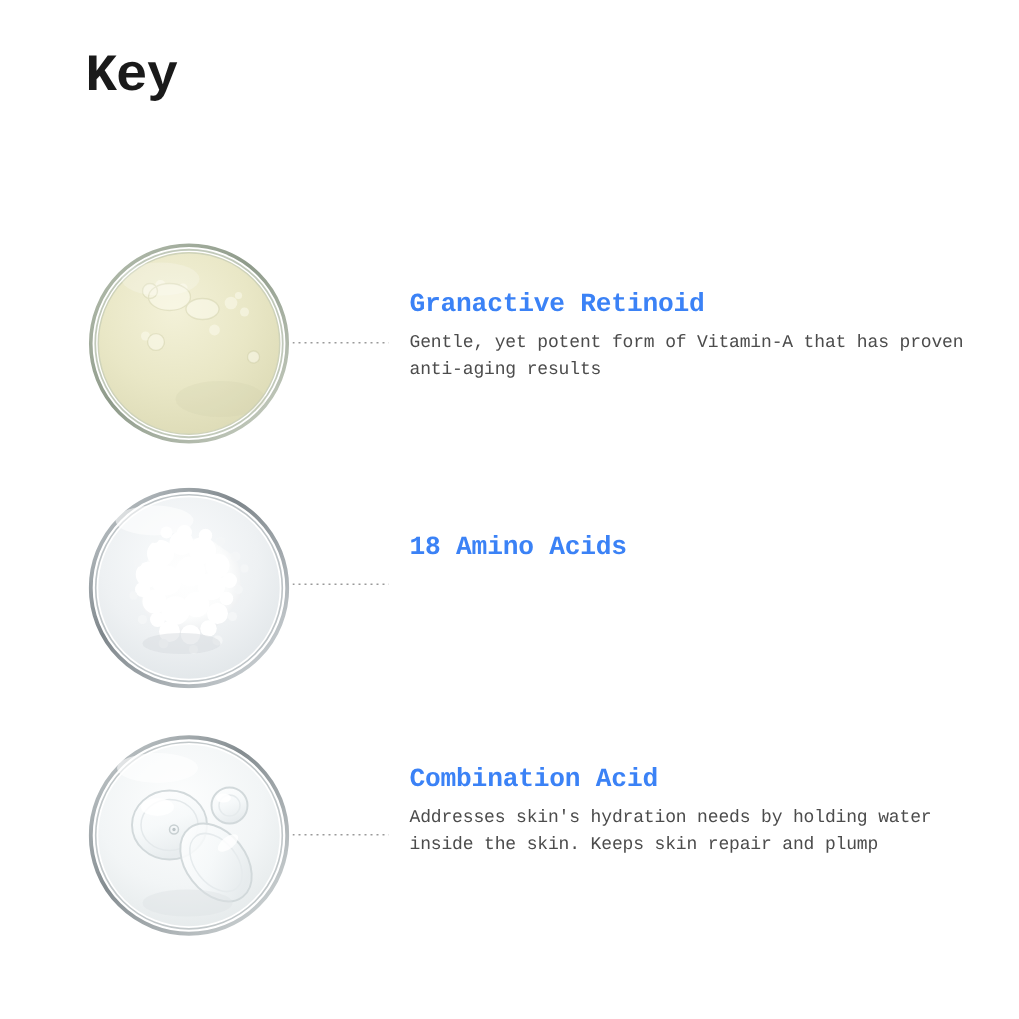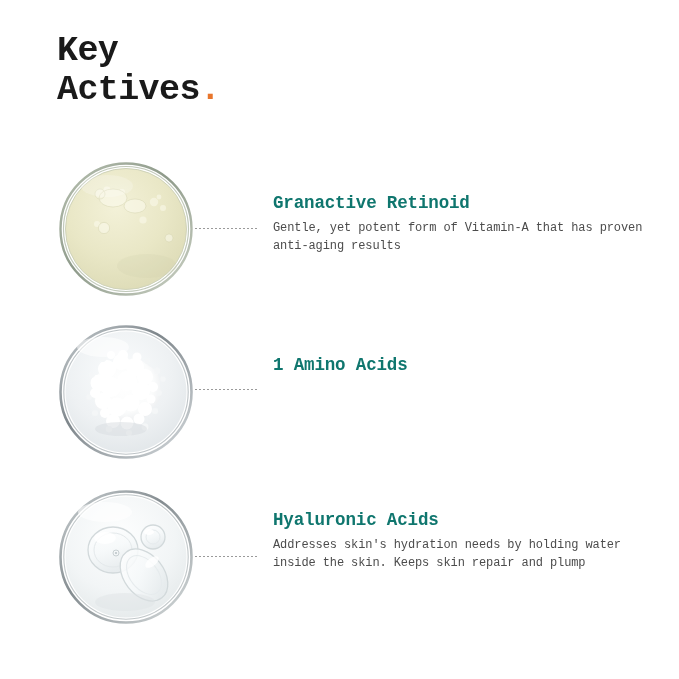--- a/index.html
+++ b/index.html
@@ -78,42 +78,41 @@
     left: 273px;
     width: 370px;
   }
   .row-1 .text-block { top: 36px; }
   .row-2 .text-block { top: 35px; }
   .row-3 .text-block { top: 25px; }
 
   .item-title {
     font-size: 17.5px;
     font-weight: bold;
-    color: #0f766e;
+    color: #3b82f6;
     letter-spacing: -0.15px;
     margin: 0 0 6px 0;
     line-height: 1.2;
     white-space: nowrap;
   }
   .item-desc {
     font-size: 12px;
     color: #4c4c4c;
     line-height: 1.47;
     letter-spacing: -0.1px;
     margin: 0;
   }
 </style>
 </head>
 <body>
 
 <div class="page">
 
   <div class="title-block">
     <span class="title-line">Key</span>
-    <span class="title-line"><span>Actives</span><span class="title-dot">.</span></span>
   </div>
 
   <div class="row row-1">
 
     <div class="dish-wrap">
       <svg class="dish-svg" width="134" height="134" viewBox="0 0 134 134">
         <defs>
           <radialGradient id="serum1" cx="42%" cy="32%" r="75%">
             <stop offset="0%" stop-color="#f3f1d8"></stop>
             <stop offset="55%" stop-color="#e9e7c6"></stop>
@@ -231,21 +230,21 @@
         <g fill="#d7dcdf" opacity="0.5">
           <ellipse cx="62" cy="104" rx="26" ry="7"></ellipse>
         </g>
         <ellipse cx="44" cy="22" rx="26" ry="10" fill="#ffffff" opacity="0.55"></ellipse>
       </svg>
     </div>
 
     <div class="connector"></div>
 
     <div class="text-block">
-      <p class="item-title">1 Amino Acids</p>
+      <p class="item-title">18 Amino Acids</p>
     </div>
   </div>
 
   <div class="row row-3">
 
     <div class="dish-wrap">
       <svg class="dish-svg" width="134" height="134" viewBox="0 0 134 134">
         <defs>
           <radialGradient id="liq3" cx="45%" cy="32%" r="74%">
             <stop offset="0%" stop-color="#fdfefe"></stop>
@@ -282,18 +281,18 @@
         <ellipse cx="93" cy="72" rx="8" ry="4" transform="rotate(-38 93 72)" fill="#ffffff" opacity="0.8"></ellipse>
 
         <ellipse cx="46" cy="22" rx="27" ry="10" fill="#ffffff" opacity="0.6"></ellipse>
         <ellipse cx="66" cy="112" rx="30" ry="9" fill="#dde3e5" opacity="0.45"></ellipse>
       </svg>
     </div>
 
     <div class="connector"></div>
 
     <div class="text-block">
-      <p class="item-title">Hyaluronic Acids</p>
+      <p class="item-title">Combination Acid</p>
       <p class="item-desc">Addresses skin's hydration needs by holding water inside the skin. Keeps skin repair and plump</p>
     </div>
   </div>
 
 </div>
 
 </body></html>

